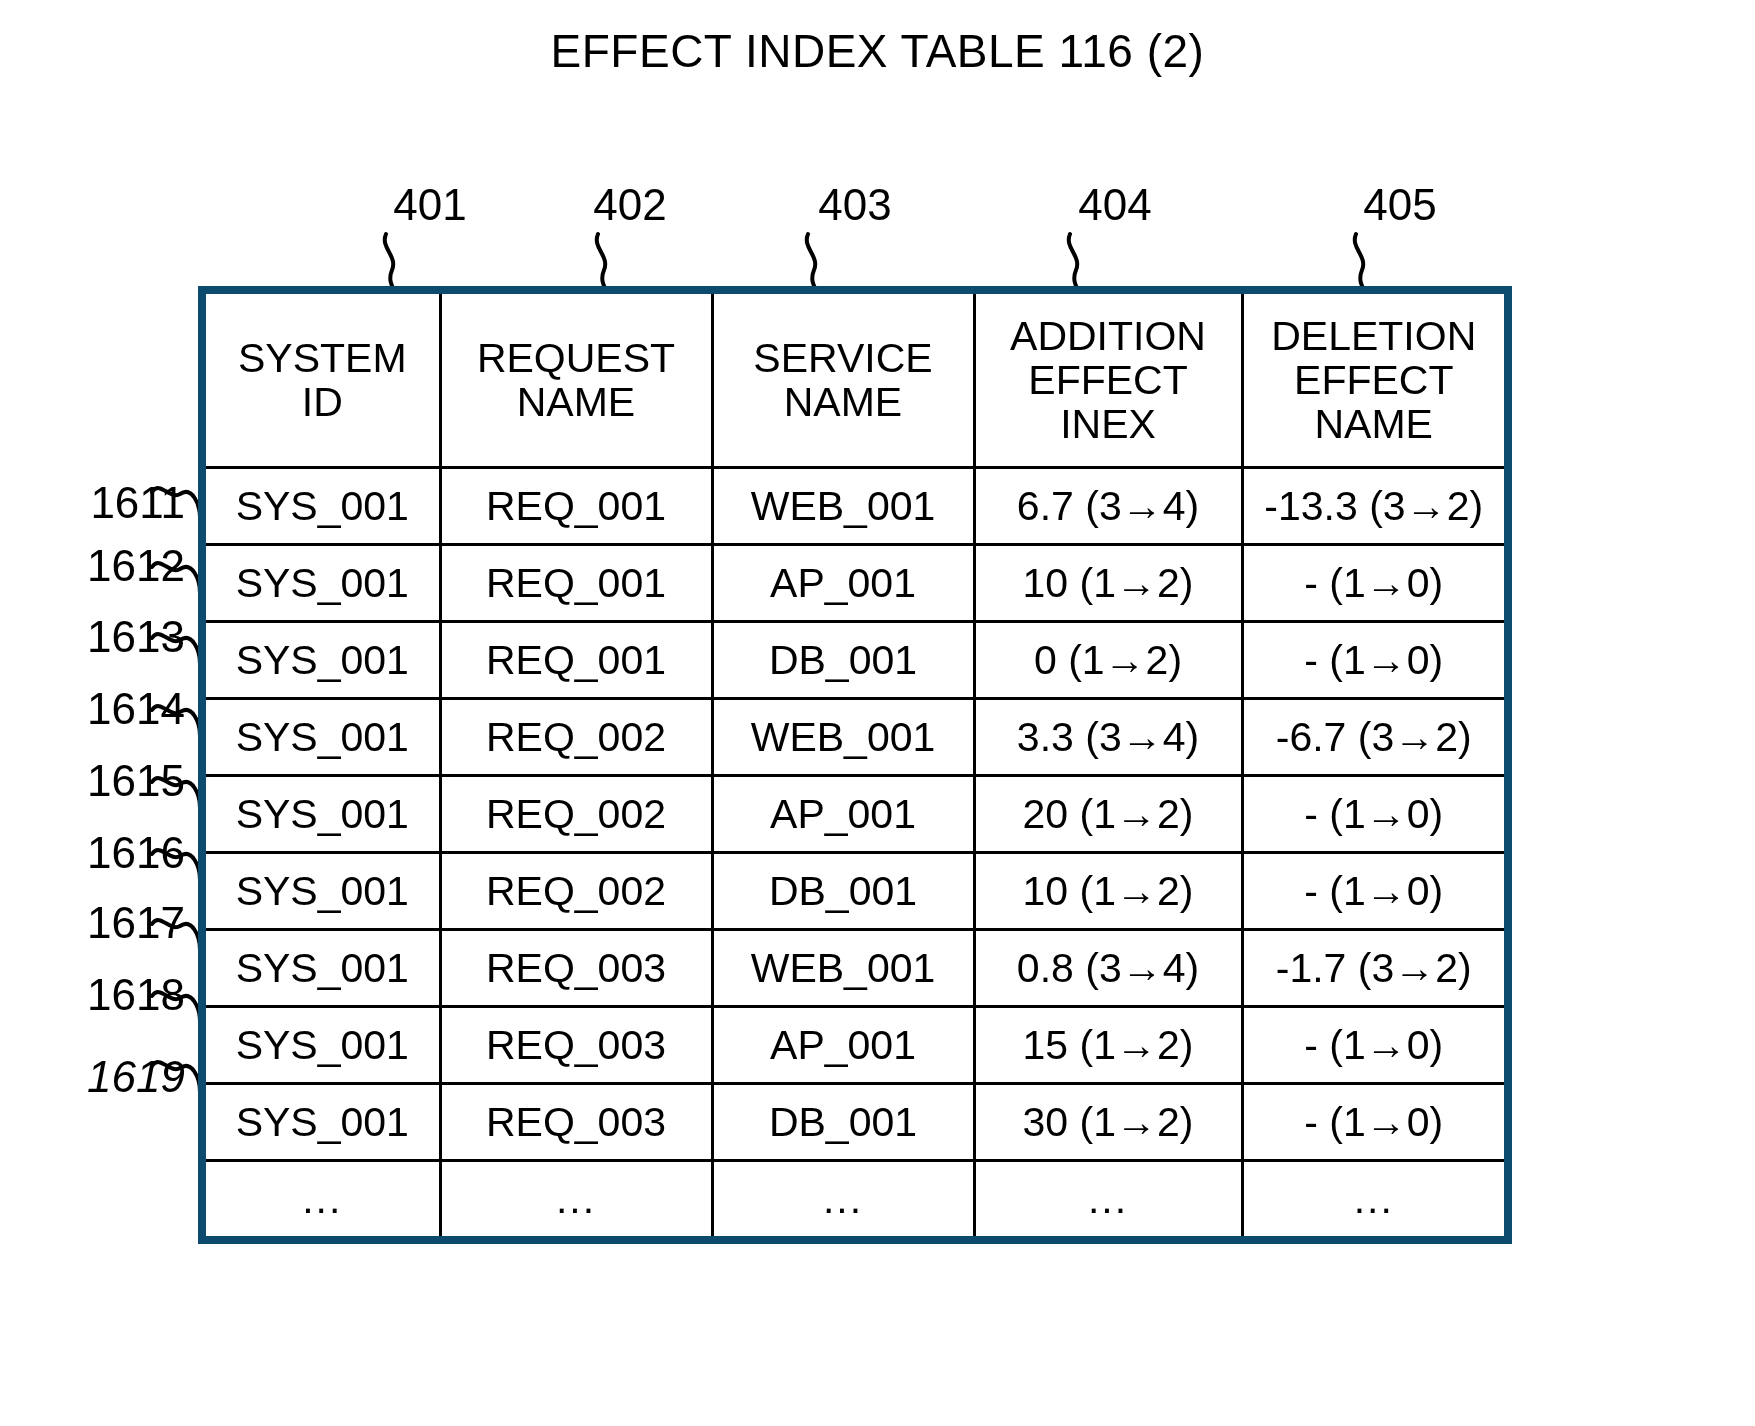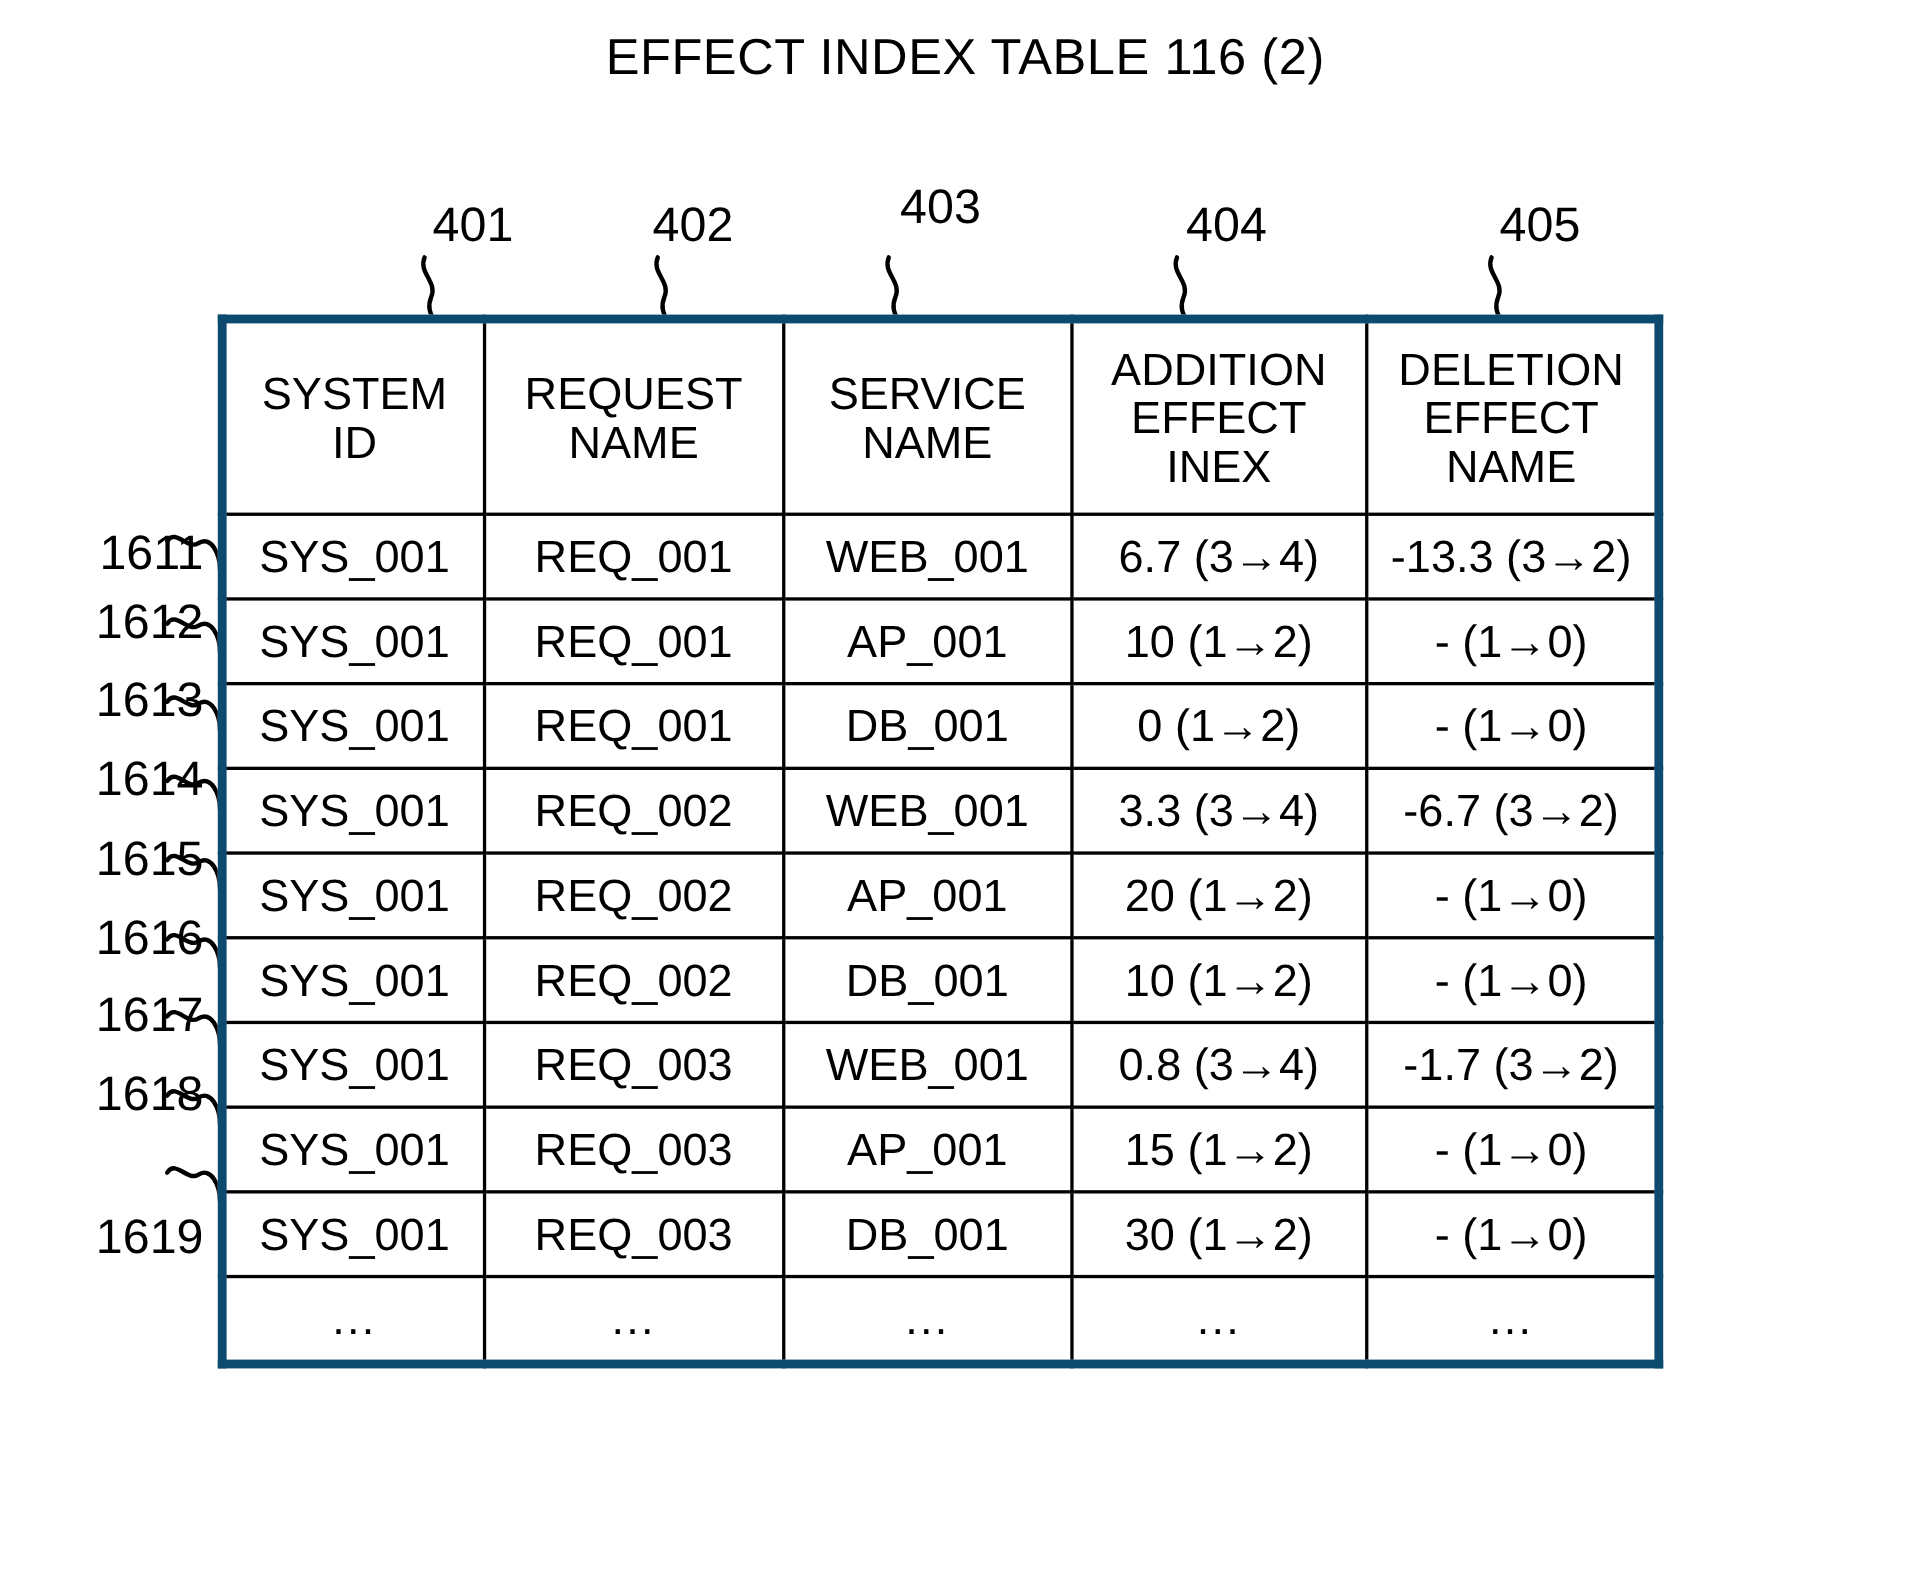--- a/index.html
+++ b/index.html
@@ -113,21 +113,21 @@
   <path d="M8 4 C 2 18, 20 26, 14 40 C 10 50, 14 56, 16 60" fill="none" stroke="#000" stroke-width="4" stroke-linecap="round"></path>
 </svg>
 
 <div class="col-ref" style="left:560px; top:180px; width:140px;">
   <span class="col-ref-num">402</span>
 </div>
 <svg class="leader-svg" style="left:590px; top:230px;" width="60" height="60" viewBox="0 0 60 60">
   <path d="M8 4 C 2 18, 20 26, 14 40 C 10 50, 14 56, 16 60" fill="none" stroke="#000" stroke-width="4" stroke-linecap="round"></path>
 </svg>
 
-<div class="col-ref" style="left:785px; top:164px; width:140px;">
+<div class="col-ref" style="left:785px; top:180px; width:140px;">
   <span class="col-ref-num">403</span>
 </div>
 <svg class="leader-svg" style="left:800px; top:230px;" width="60" height="60" viewBox="0 0 60 60">
   <path d="M8 4 C 2 18, 20 26, 14 40 C 10 50, 14 56, 16 60" fill="none" stroke="#000" stroke-width="4" stroke-linecap="round"></path>
 </svg>
 
 <div class="col-ref" style="left:1045px; top:180px; width:140px;">
   <span class="col-ref-num">404</span>
 </div>
 <svg class="leader-svg" style="left:1062px; top:230px;" width="60" height="60" viewBox="0 0 60 60">
@@ -190,21 +190,21 @@
   <path d="M2 14 C 10 2, 20 22, 30 16 C 42 8, 50 26, 50 40" fill="none" stroke="#000" stroke-width="4" stroke-linecap="round"></path>
 </svg>
 
 <div class="row-ref" style="left:35px; top:970px;">
   <span>1618</span>
 </div>
 <svg class="leader-svg" style="left:150px; top:982px;" width="60" height="46" viewBox="0 0 60 46">
   <path d="M2 14 C 10 2, 20 22, 30 16 C 42 8, 50 26, 50 40" fill="none" stroke="#000" stroke-width="4" stroke-linecap="round"></path>
 </svg>
 
-<div class="row-ref" style="left:35px; top:1100px;">
+<div class="row-ref" style="left:35px; top:1052px;font-style:italic;">
   <span>1619</span>
 </div>
 <svg class="leader-svg" style="left:150px; top:1052px;" width="60" height="46" viewBox="0 0 60 46">
   <path d="M2 14 C 10 2, 20 22, 30 16 C 42 8, 50 26, 50 40" fill="none" stroke="#000" stroke-width="4" stroke-linecap="round"></path>
 </svg>
 
 <div id="table-wrap">
   <table class="fig-table">
     <colgroup>
       <col class="c-sysid">

